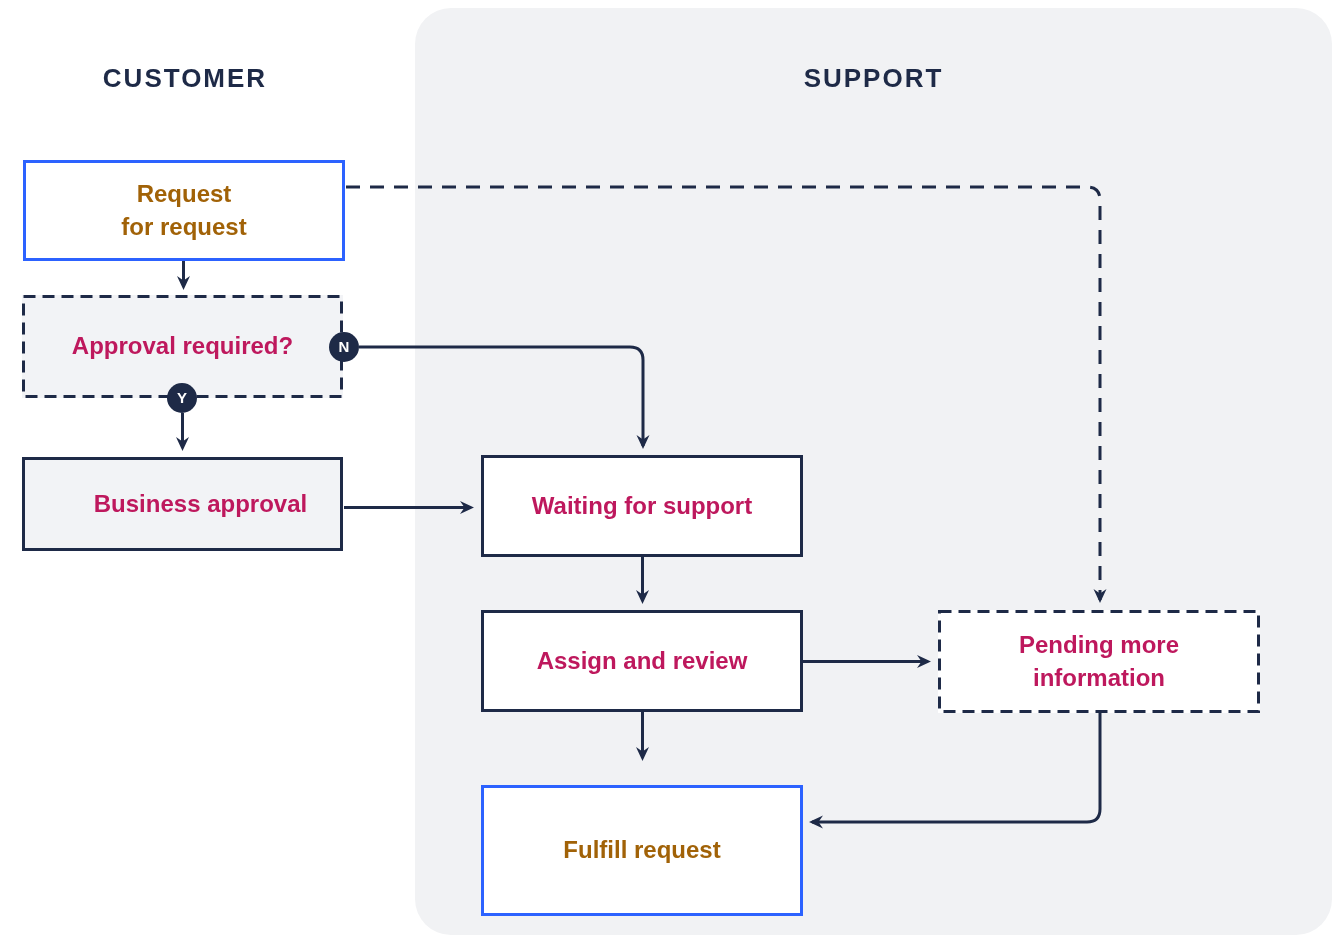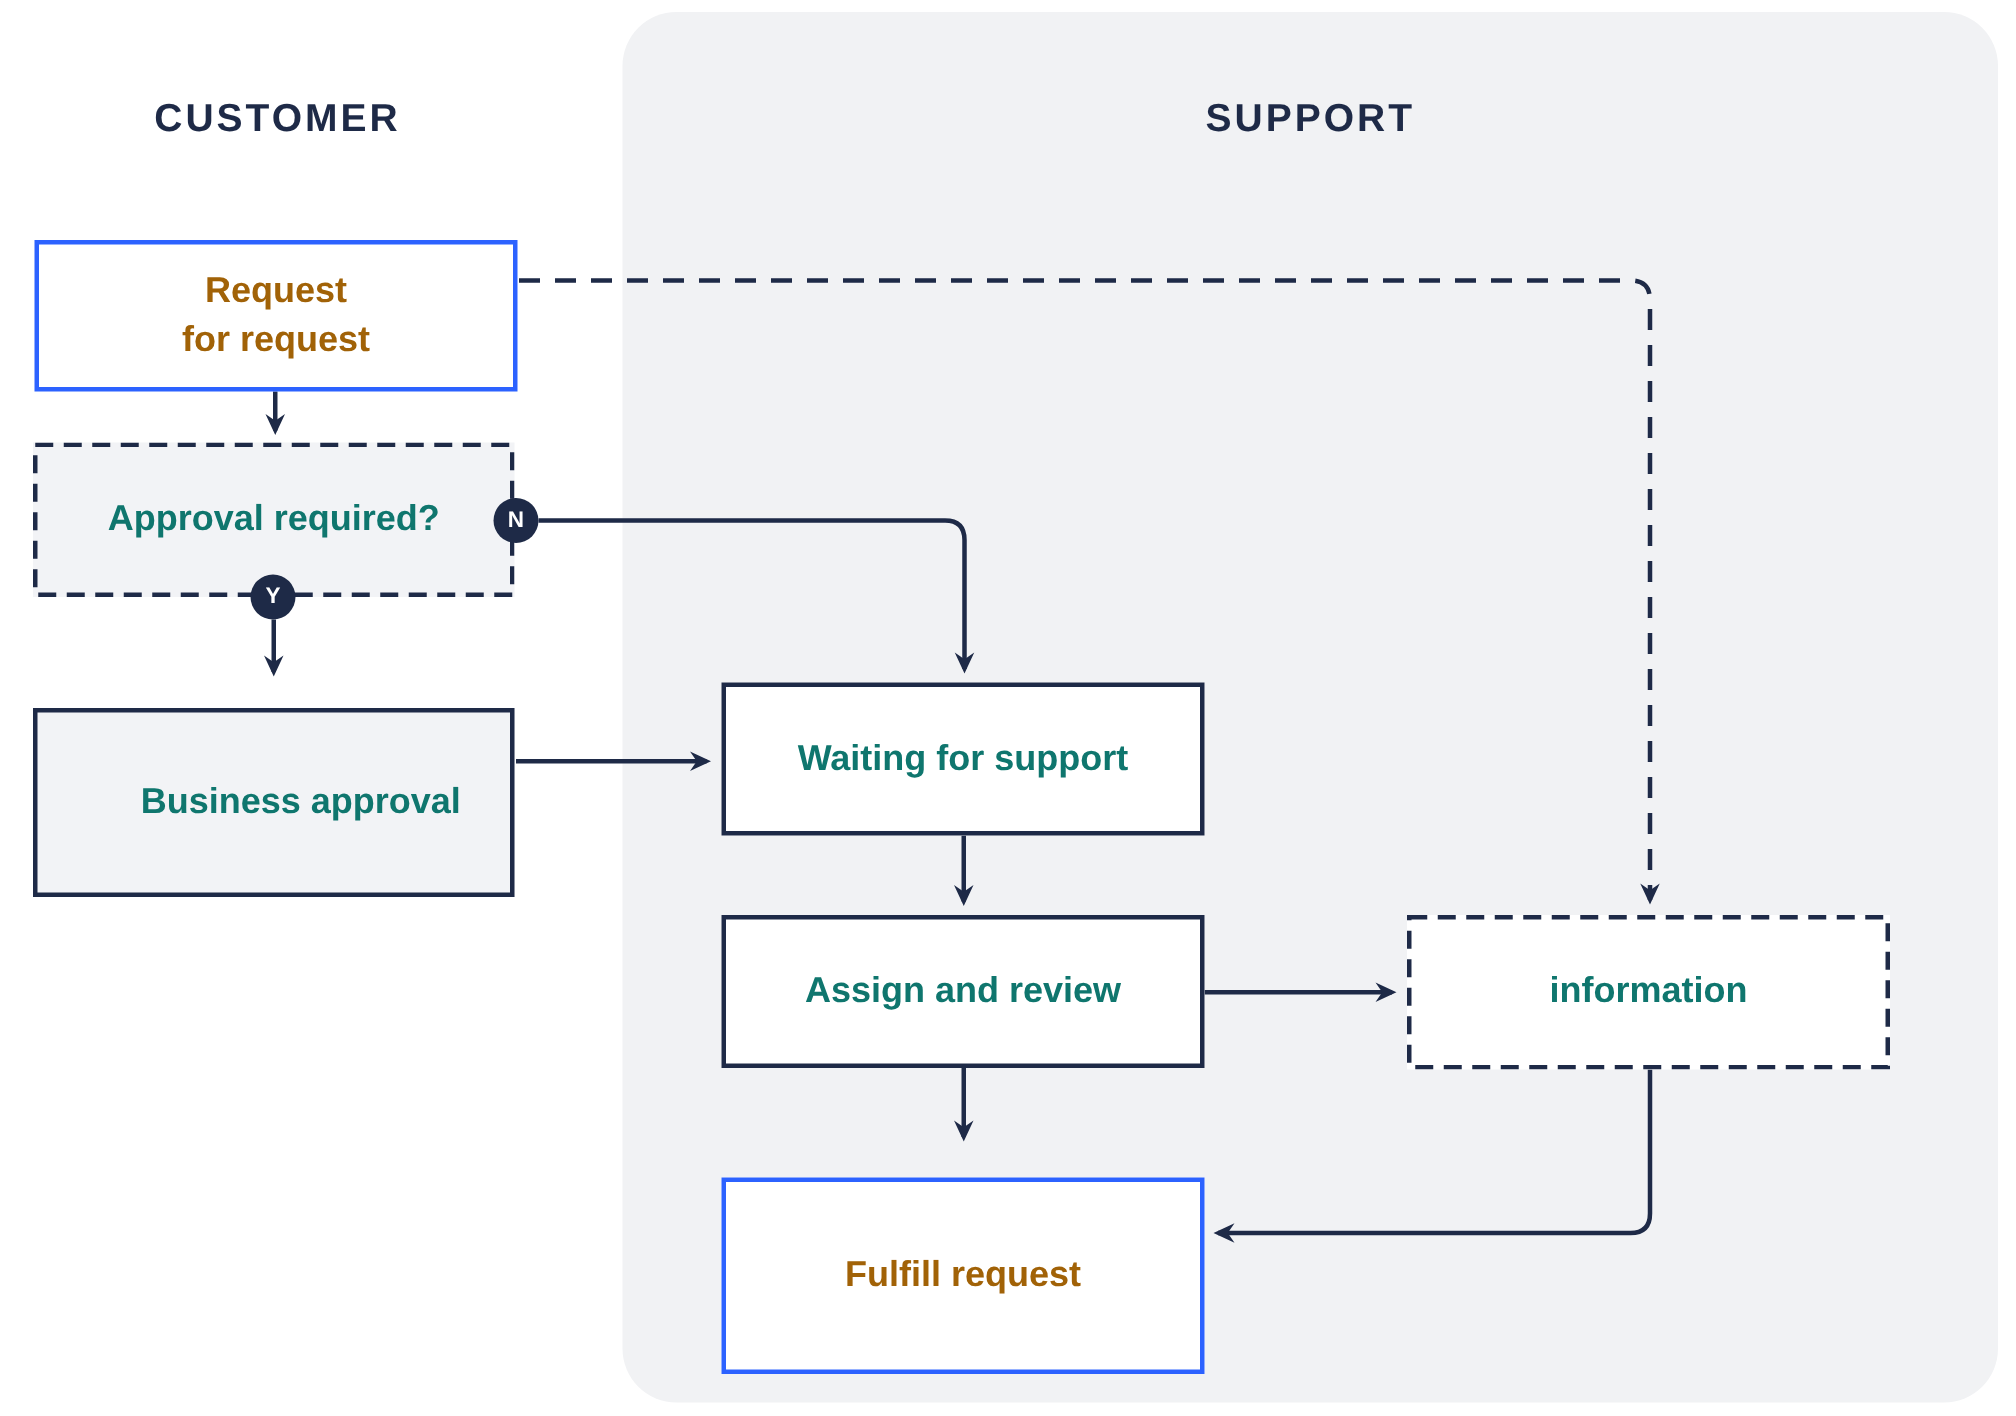--- a/index.html
+++ b/index.html
@@ -55,21 +55,21 @@
 
   .node {
     position: absolute;
     display: flex;
     align-items: center;
     justify-content: center;
     flex-direction: column;
     text-align: center;
     font-size: 24px;
     font-weight: 600;
-    color: #0f766e;
+    color: #be185d;
     line-height: 1.35;
     background: #ffffff;
     border: 3px solid #1e2a47;
     box-sizing: border-box;
     z-index: 2;
   }
   .node.blue   { border-color: #2c62ff; color: #a16207; margin-top: 18px; }
   .node.gray   { background: #f2f3f6; }
   .node.dashed { border: none; background: #f2f3f6; }
   .node.dashed.whitefill { background: #ffffff; }
@@ -98,21 +98,21 @@
     line-height: 30px;
     text-align: center;
     z-index: 3;
   }
   .badge.n { left: 329px; top: 332px; }
   .badge.y { left: 167px; top: 383px; }
 
   
   .node.request  { left: 23px;  top: 142px; width: 322px; height: 101px; }
   .node.approval { left: 22px;  top: 295px; width: 321px; height: 103px; }
-  .node.business { left: 22px;  top: 472px; width: 321px; height: 126px; padding-left: 36px; }
+  .node.business { left: 22px;  top: 457px; width: 321px; height: 94px; padding-left: 36px; }
   .node.waiting  { left: 481px; top: 455px; width: 322px; height: 102px; }
   .node.assign   { left: 481px; top: 610px; width: 322px; height: 102px; }
   .node.pending  { left: 938px; top: 610px; width: 322px; height: 103px; }
   .node.fulfill  { left: 481px; top: 767px; width: 322px; height: 131px; }
 </style>
 </head>
 <body>
 
 <div class="canvas">
 
@@ -159,20 +159,21 @@
   </div>
 
   <div class="node assign">
     <span>Assign and review</span>
   </div>
 
   <div class="node pending dashed whitefill">
     <svg class="dashrect" viewBox="0 0 322 103" preserveAspectRatio="none">
       <rect x="1.5" y="1.5" width="319" height="100"></rect>
     </svg>
+    <span>Pending more</span>
     <span>information</span>
   </div>
 
   <div class="node fulfill blue">
     <span>Fulfill request</span>
   </div>
 
   <div class="badge n">N</div>
   <div class="badge y">Y</div>
 

